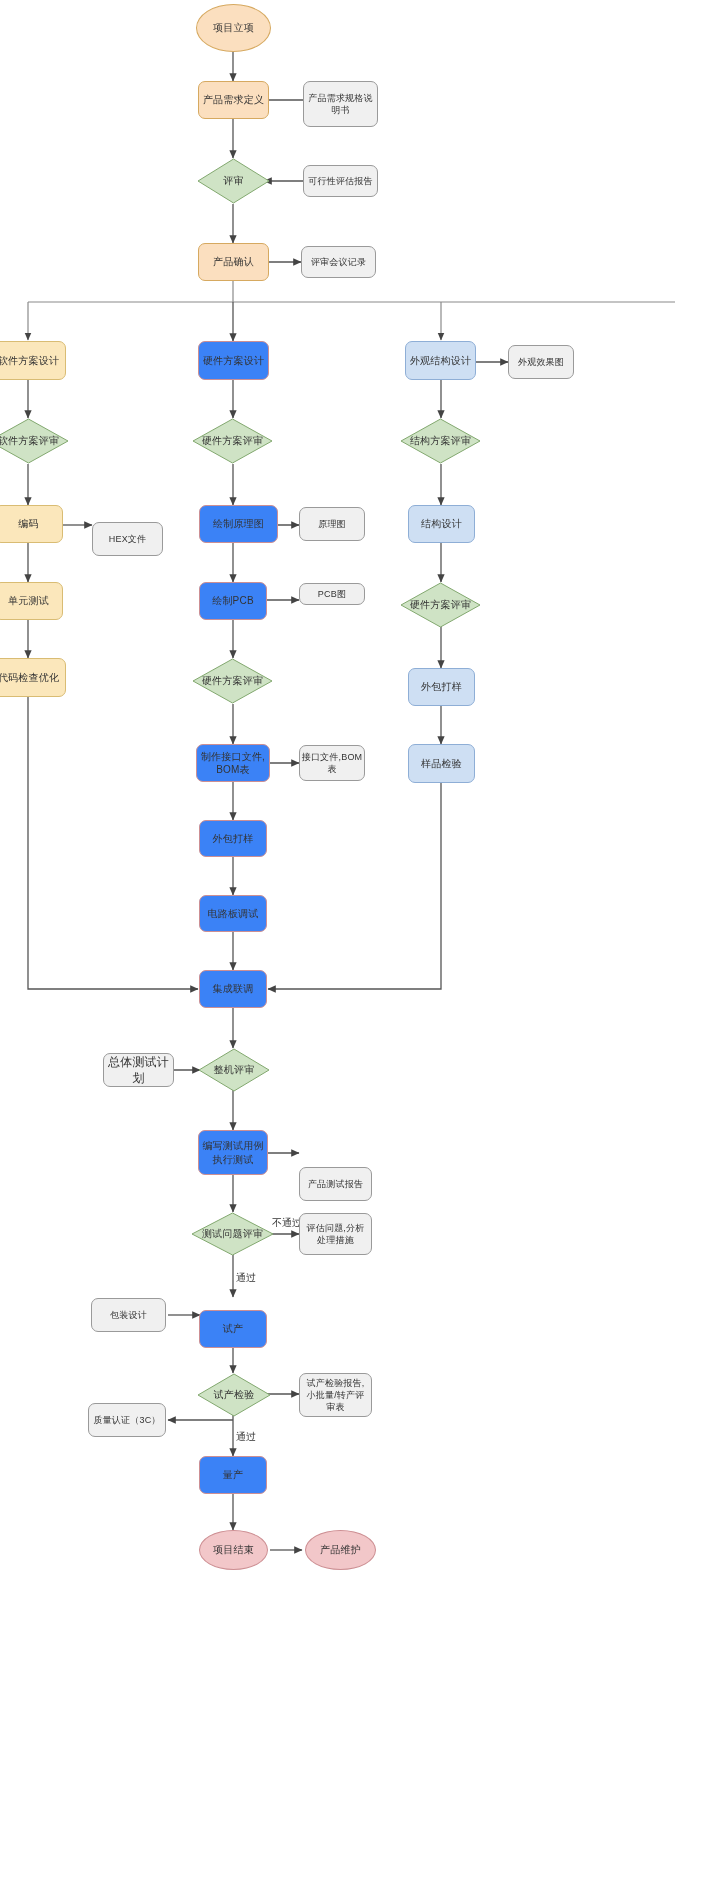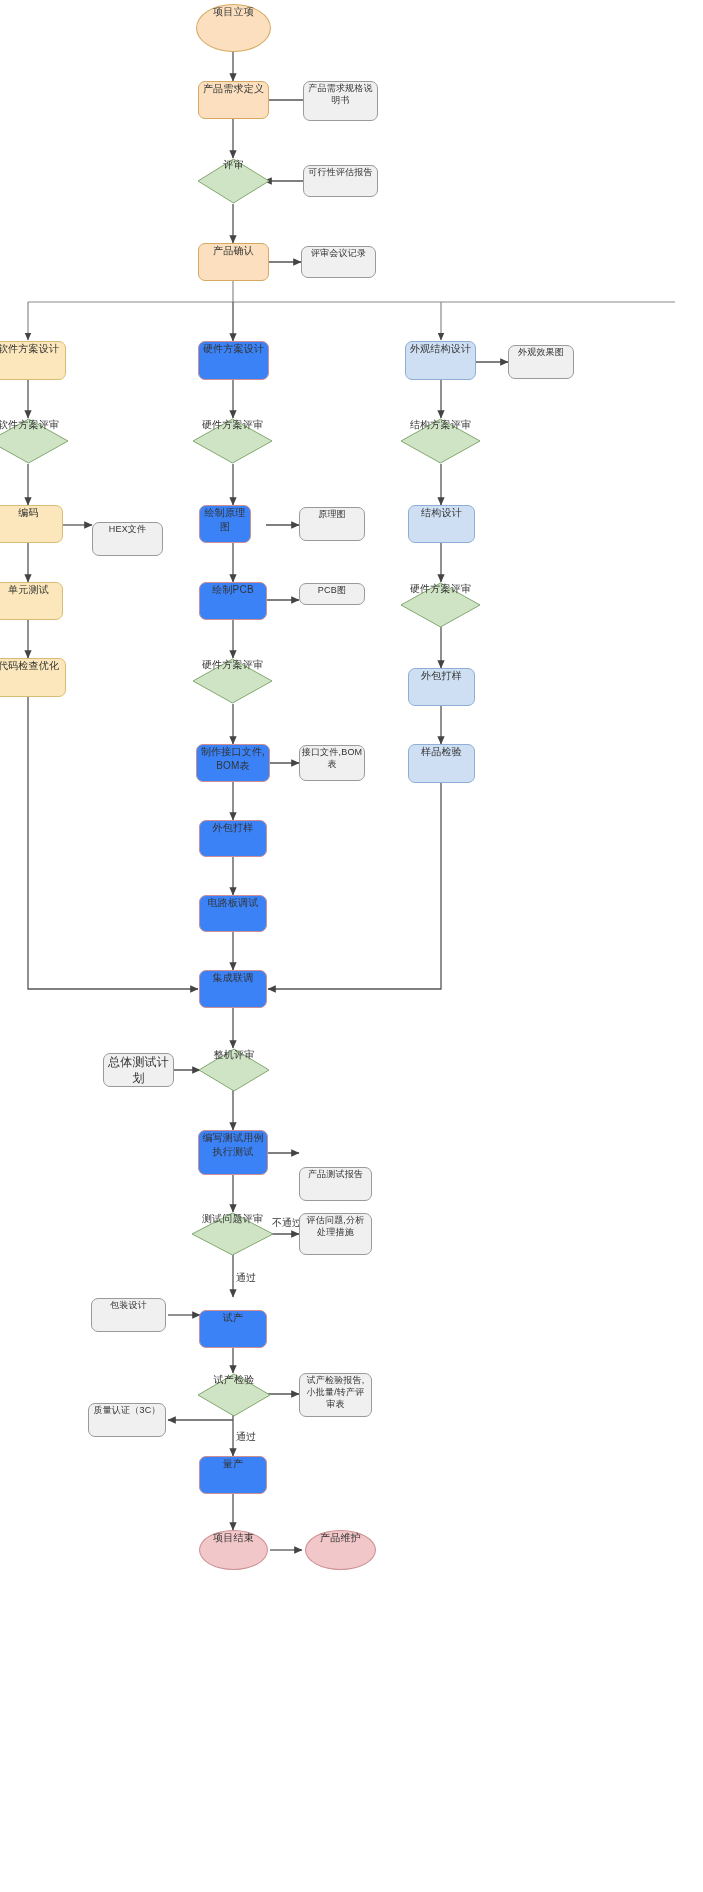--- a/index.html
+++ b/index.html
@@ -17,21 +17,21 @@
   }
   svg.edges {
     position: absolute;
     left: 0; top: 0;
     width: 703px; height: 1892px;
     pointer-events: none;
   }
   .node {
     position: absolute;
     display: flex;
-    align-items: flex-start;
+    align-items: center;
     justify-content: center;
     text-align: center;
     font-size: 10px;
     line-height: 1.35;
     color: #333333;
     letter-spacing: 0.2px;
   }
   
   .rect {
     border-radius: 7px;
@@ -162,21 +162,21 @@
     </g>
   </svg>
 
   <div class="node ellipse ell-orange" style="left:196px; top:4px; width:75px; height:48px;">
     <span>项目立项</span>
   </div>
 
   <div class="node rect fill-orange" style="left:198px; top:81px; width:71px; height:38px;">
     <span>产品需求定义</span>
   </div>
-  <div class="node rect fill-doc" style="left:303px; top:81px; width:75px; height:40px; font-size:9px;">
+  <div class="node rect fill-doc" style="left:303px; top:81px; width:75px; height:46px; font-size:9px;">
     <span>产品需求规格说明书</span>
   </div>
 
   <div class="node diamond" style="left:197px; top:158px; width:73px; height:46px;">
     <svg class="dshape" viewBox="0 0 73 46">
       <polygon points="36.5,1 72,23 36.5,45 1,23" fill="#cfe3c5" stroke="#82a86f" stroke-width="1"></polygon>
     </svg>
     <span class="dlabel">评审</span>
   </div>
   <div class="node rect fill-doc" style="left:303px; top:165px; width:75px; height:32px; font-size:9px;">
@@ -214,21 +214,21 @@
 
   <div class="node rect fill-pink" style="left:198px; top:341px; width:71px; height:39px;">
     <span>硬件方案设计</span>
   </div>
   <div class="node diamond" style="left:192px; top:418px; width:81px; height:46px;">
     <svg class="dshape" viewBox="0 0 81 46">
       <polygon points="40.5,1 80,23 40.5,45 1,23" fill="#cfe3c5" stroke="#82a86f" stroke-width="1"></polygon>
     </svg>
     <span class="dlabel">硬件方案评审</span>
   </div>
-  <div class="node rect fill-pink" style="left:199px; top:505px; width:52px; height:38px;">
+  <div class="node rect fill-pink" style="left:199px; top:505px; width:79px; height:38px;">
     <span>绘制原理图</span>
   </div>
   <div class="node rect fill-doc" style="left:299px; top:507px; width:66px; height:34px; font-size:9px;">
     <span>原理图</span>
   </div>
   <div class="node rect fill-pink" style="left:199px; top:582px; width:68px; height:38px;">
     <span>绘制PCB</span>
   </div>
   <div class="node rect fill-doc" style="left:299px; top:583px; width:66px; height:22px; font-size:9px;">
     <span>PCB图</span>

